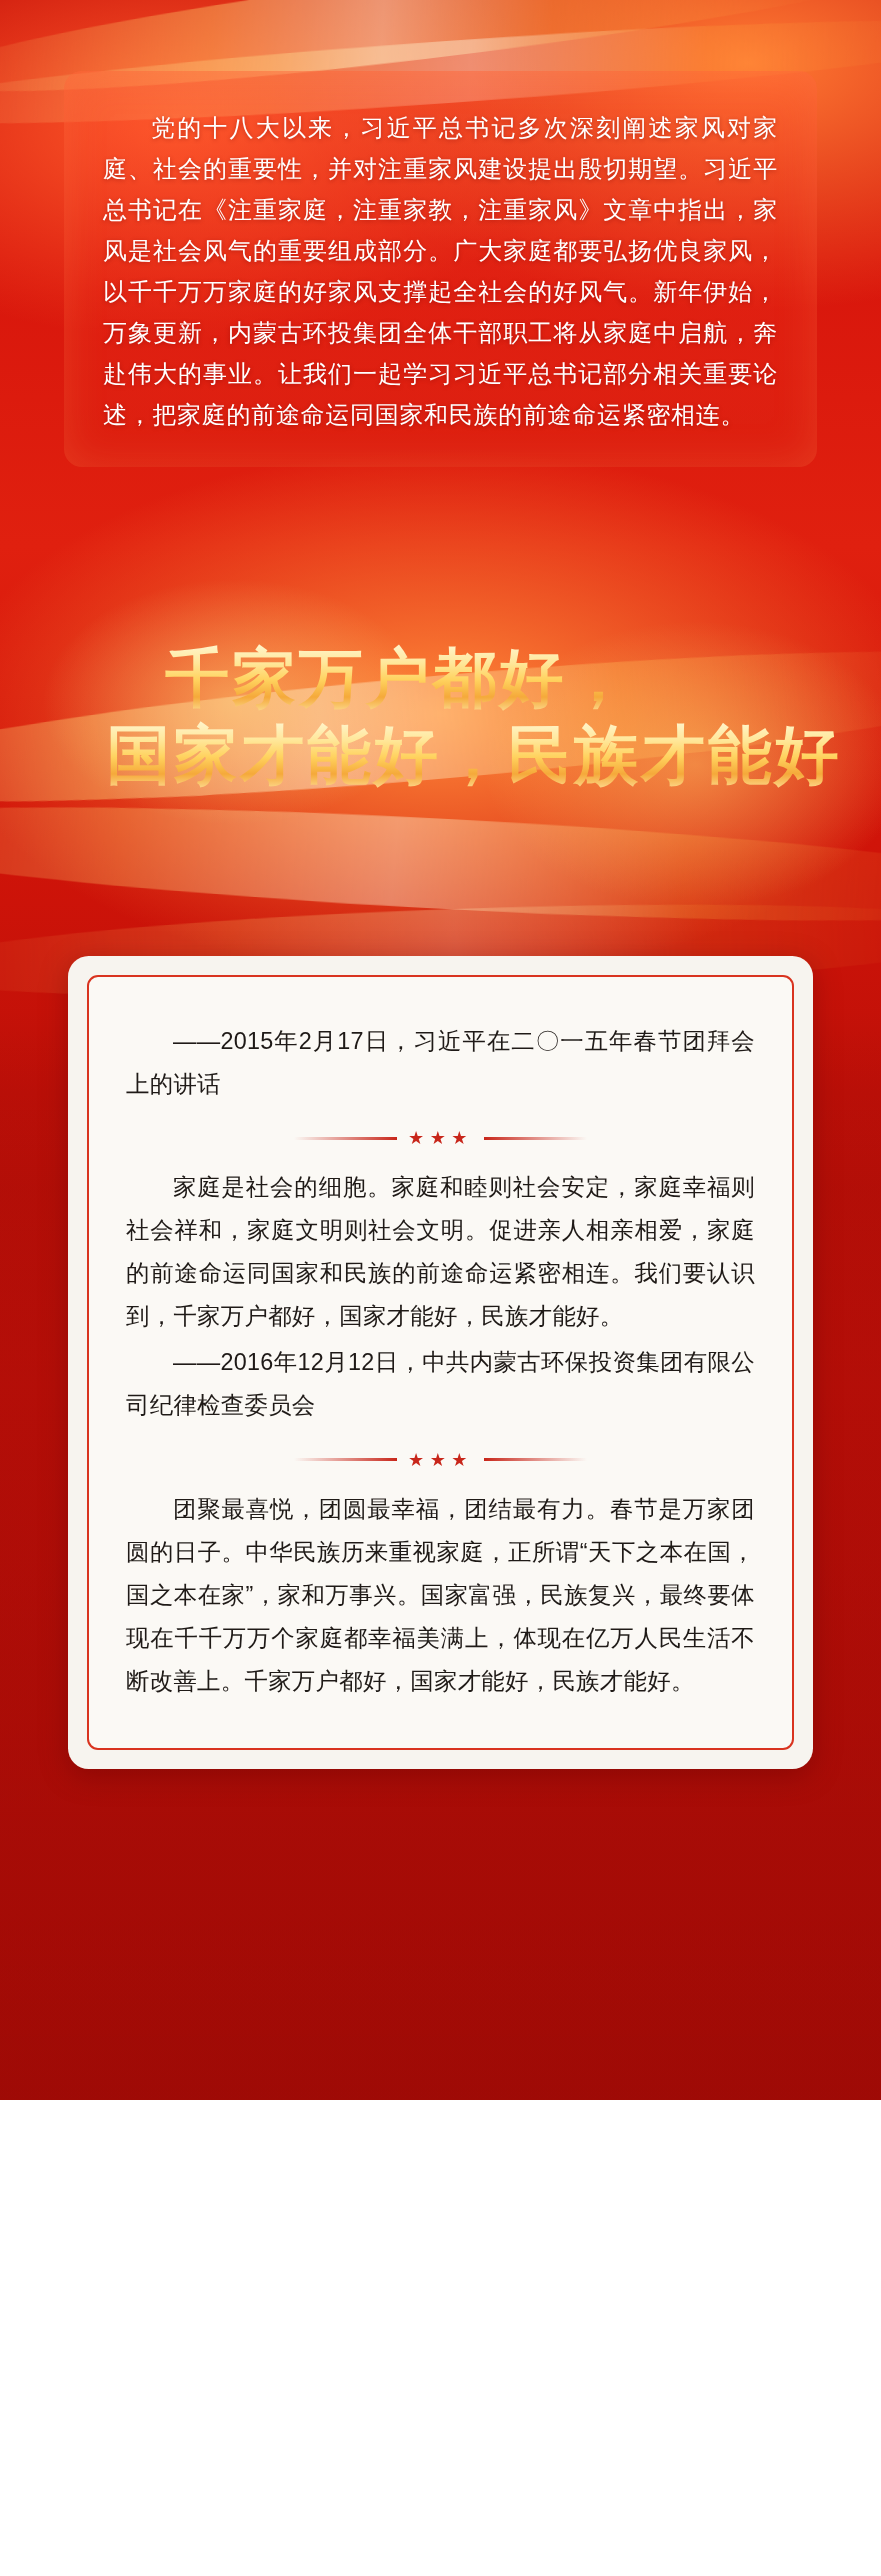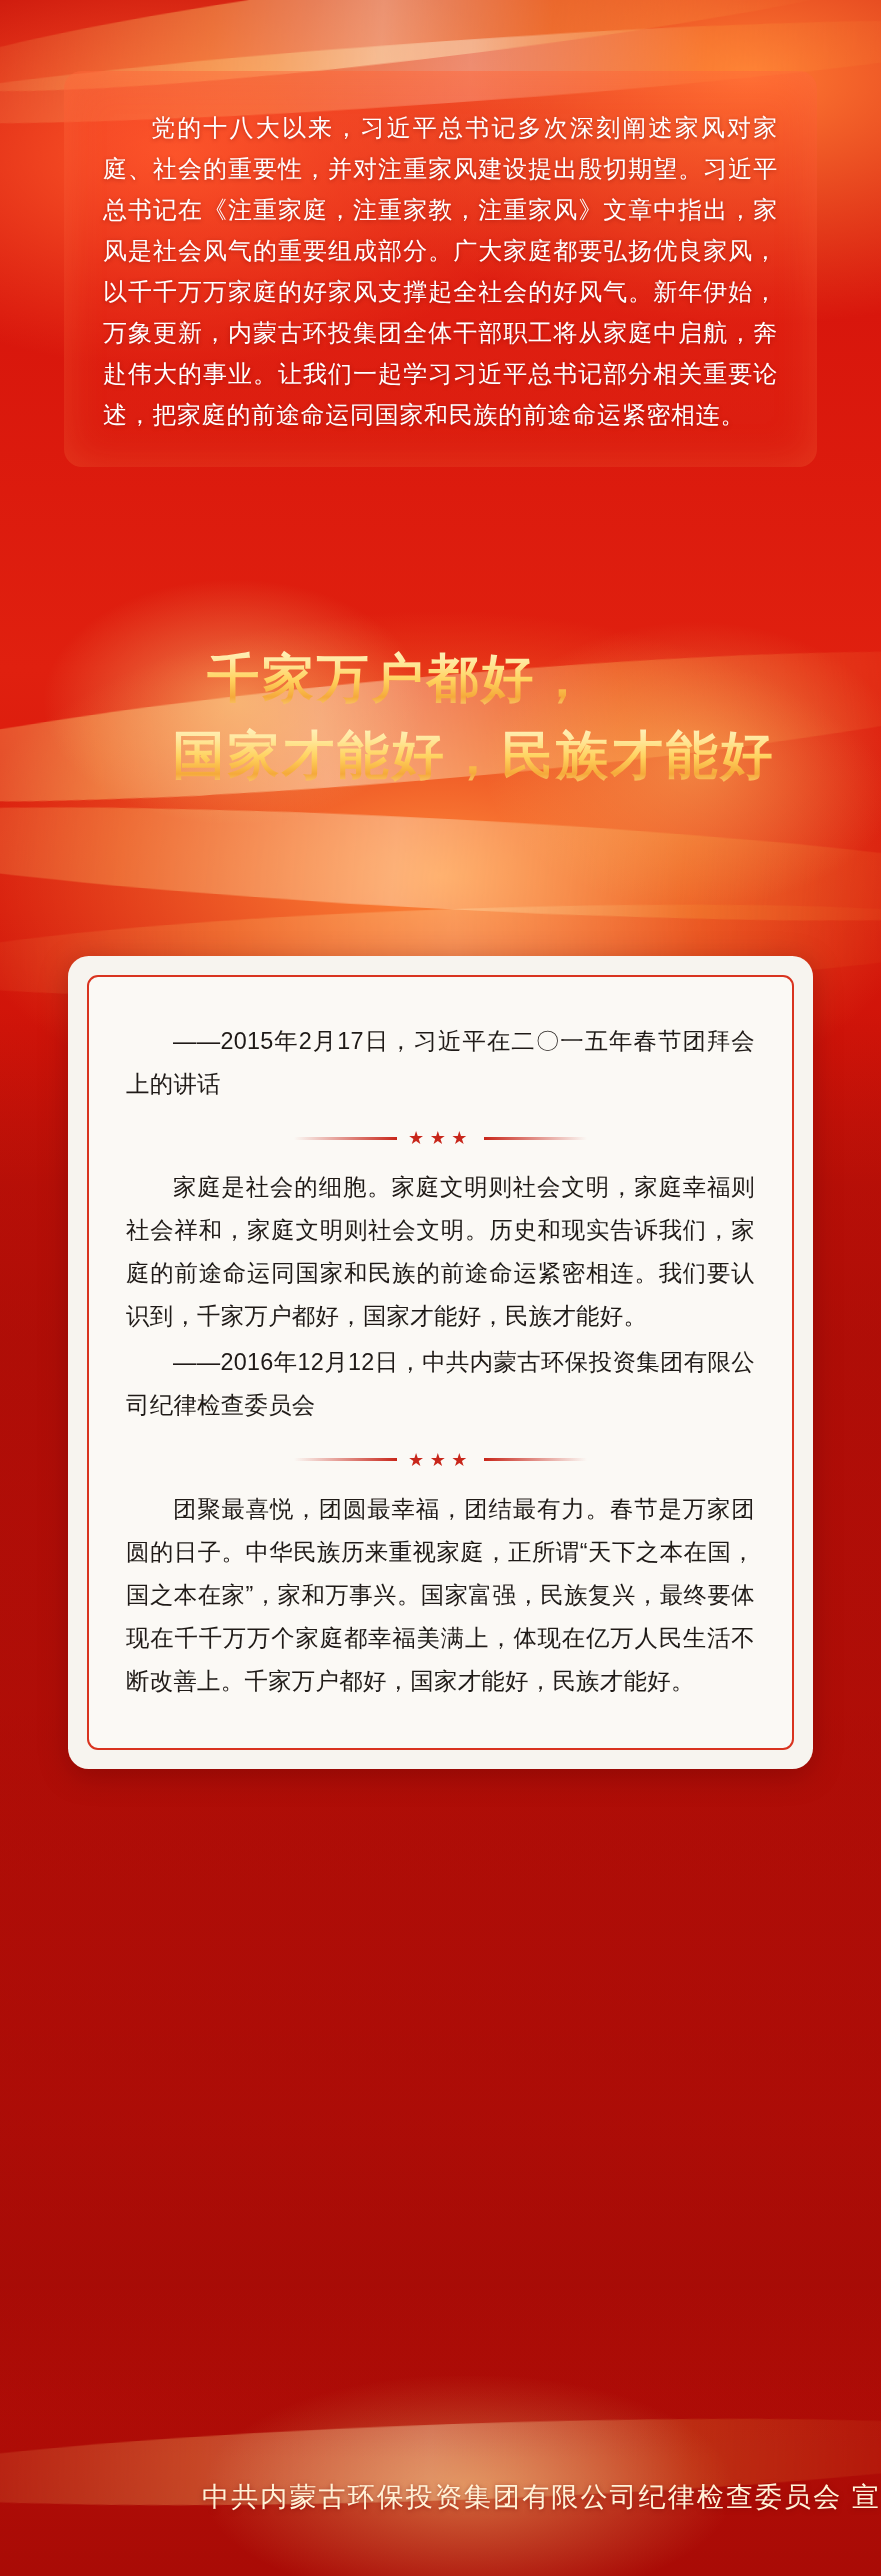--- a/index.html
+++ b/index.html
@@ -6,21 +6,21 @@
     margin: 0;
     padding: 0;
     background: #ffffff;
   }
   body {
     font-family: "Liberation Sans", "DejaVu Sans", sans-serif;
   }
   .page {
     position: relative;
     width: 881px;
-    height: 2576px;
+    height: 2100px;
     overflow: hidden;
     background:
       radial-gradient(ellipse 620px 344px at 20% 6%, #ff5a2a 0%, rgba(226,26,12,0) 62%),
       radial-gradient(ellipse 757px 413px at 85% 3%, #ff7a33 0%, rgba(200,20,10,0) 60%),
       radial-gradient(ellipse 895px 482px at 50% 34%, #ff8a3a 0%, rgba(190,18,10,0) 55%),
       linear-gradient(180deg, #c8120a 0%, #d8160c 12%, #e0200f 26%, #d01409 40%, #c01008 52%, #c81109 66%, #bf0f08 82%, #a90b06 100%);
   }
 
   
   .streak {
@@ -121,21 +121,21 @@
 
   
   .headline {
     position: absolute;
     left: 0;
     right: 0;
     top: 640px;
     text-align: center;
   }
   .headline .line {
-    font-size: 52px;
+    font-size: 64px;
     font-weight: 700;
     letter-spacing: 2.8px;
     line-height: 77px;
     background: linear-gradient(180deg, #fff8d8 0%, #ffe79a 30%, #ffd25e 52%, #f5a93a 74%, #ffe9a8 100%);
     -webkit-background-clip: text;
     background-clip: text;
     color: transparent;
     -webkit-text-fill-color: transparent;
     text-shadow: none;
     font-family: "Liberation Sans", "DejaVu Sans", sans-serif;
@@ -241,21 +241,21 @@
         <div class="quote-source">——2015年2月17日，习近平在二〇一五年春节团拜会上的讲话</div>
       </div>
 
       <div class="divider">
         <span class="bar"></span>
         <span class="stars">★★★</span>
         <span class="bar right"></span>
       </div>
 
       <div class="quote-block">
-        <div class="quote-body">家庭是社会的细胞。家庭文明则社会文明，家庭幸福则社会祥和，家庭文明则社会文明。历史和现实告诉我们，家庭的前途命运同国家和民族的前途命运紧密相连。我们要认识到，千家万户都好，国家才能好，民族才能好。</div>
+        <div class="quote-body">家庭是社会的细胞。家庭和睦则社会安定，家庭幸福则社会祥和，家庭文明则社会文明。促进亲人相亲相爱，家庭的前途命运同国家和民族的前途命运紧密相连。我们要认识到，千家万户都好，国家才能好，民族才能好。</div>
         <div class="quote-source">——2016年12月12日，中共内蒙古环保投资集团有限公司纪律检查委员会</div>
       </div>
 
       <div class="divider">
         <span class="bar"></span>
         <span class="stars">★★★</span>
         <span class="bar right"></span>
       </div>
 
       <div class="quote-block">

